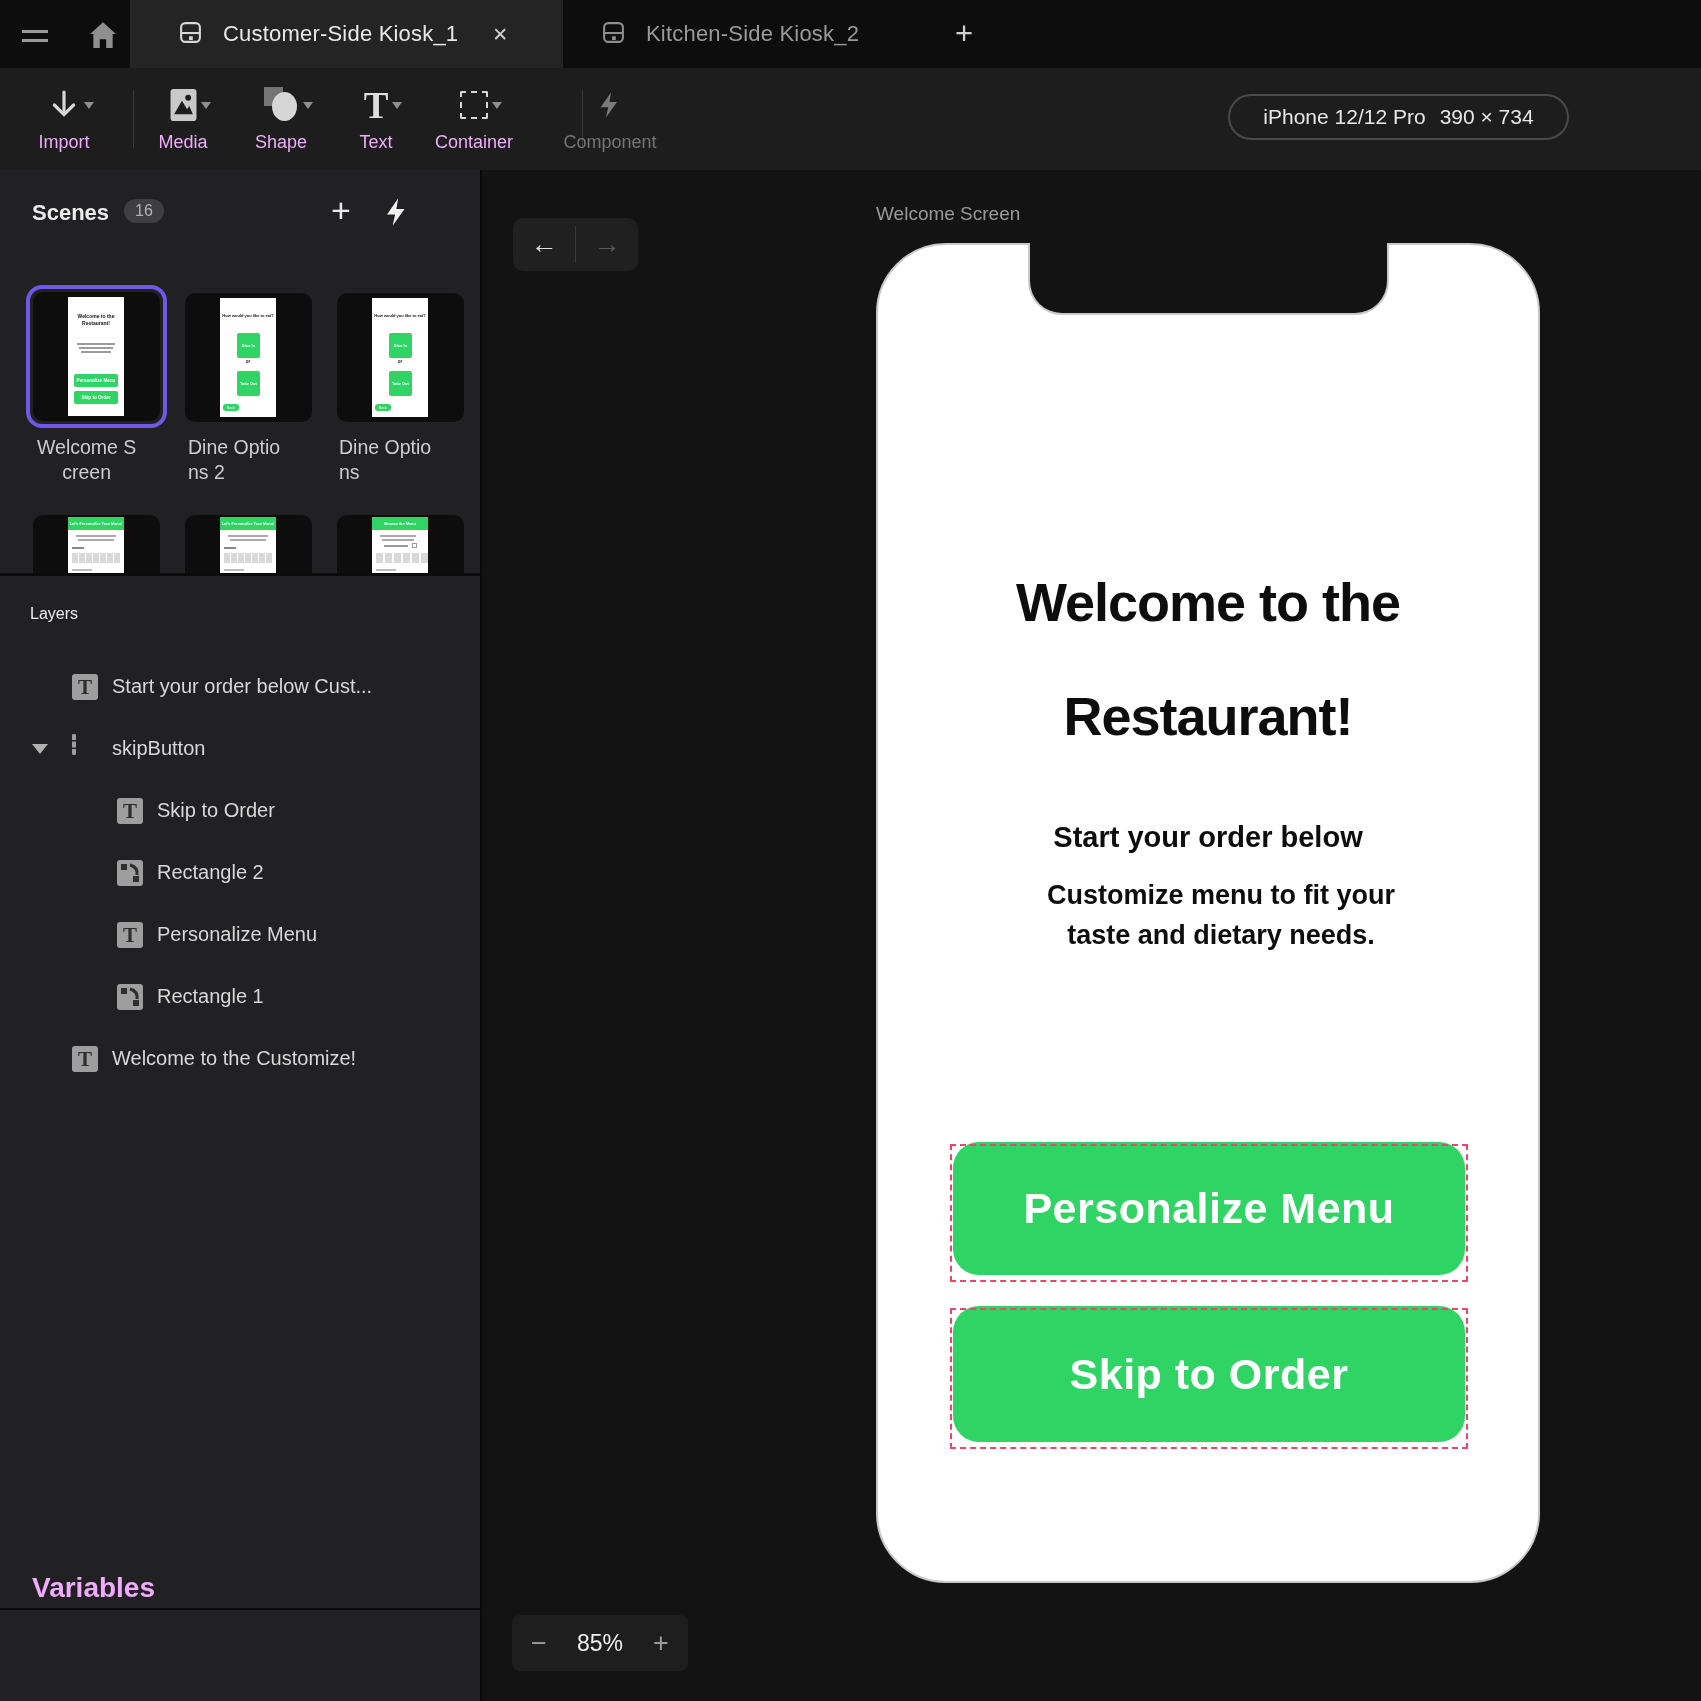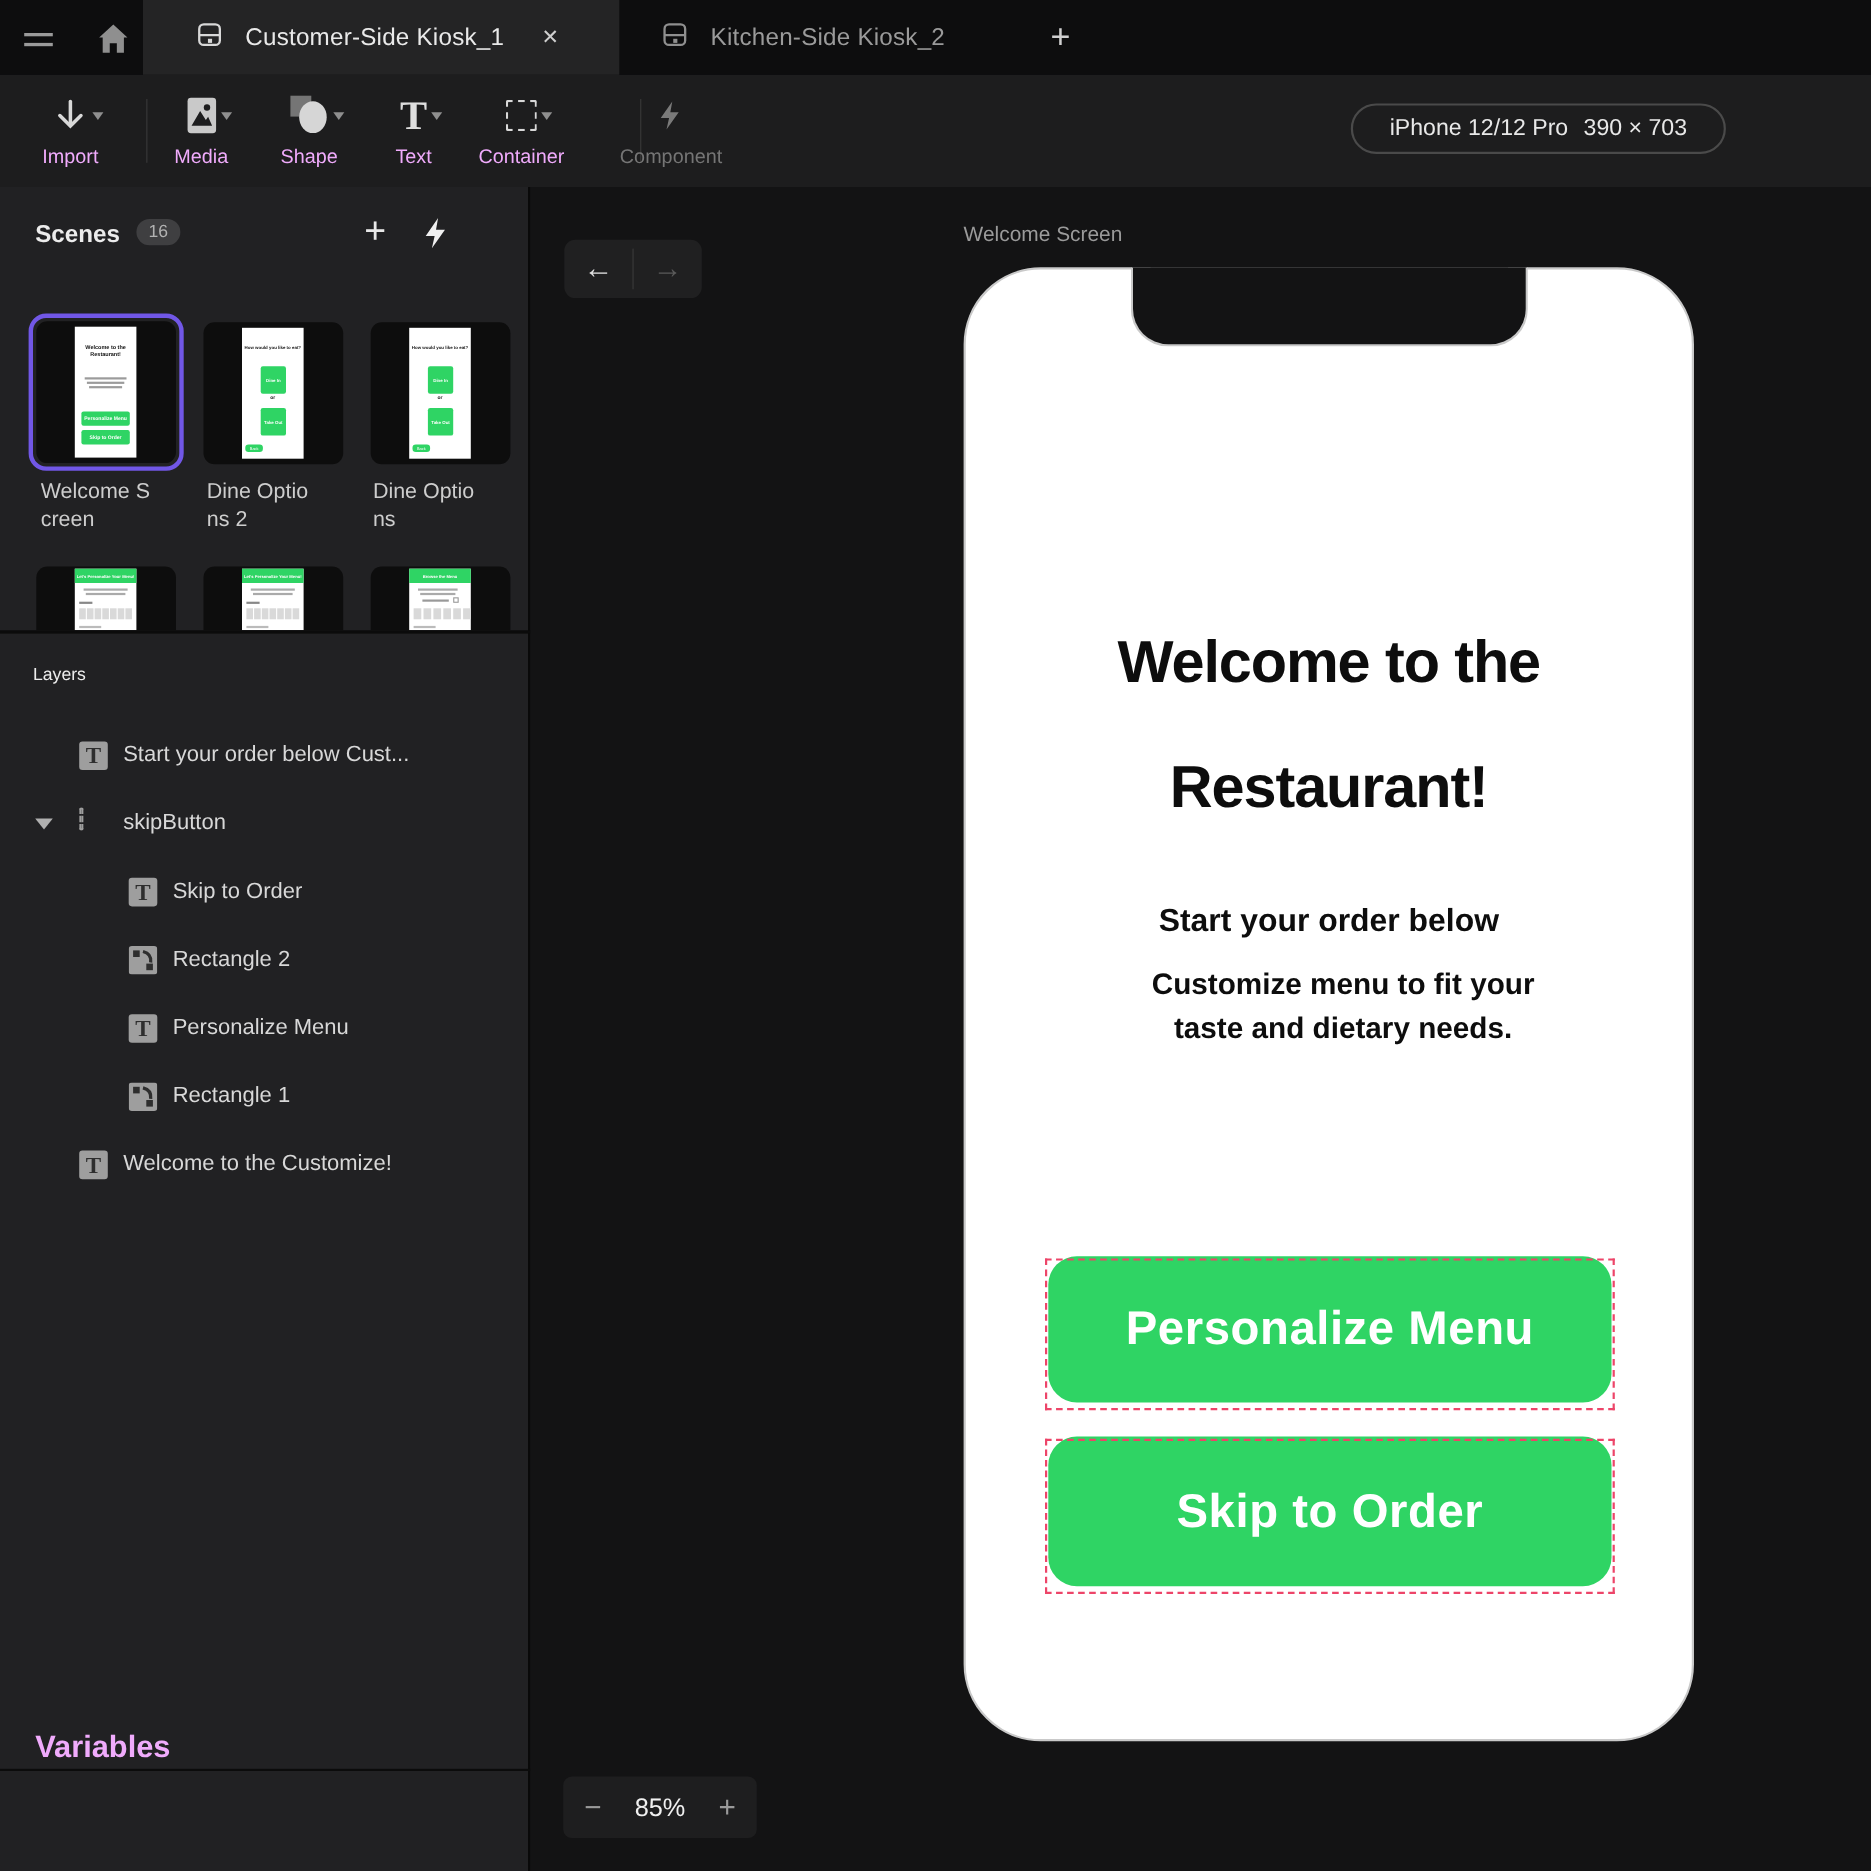--- a/index.html
+++ b/index.html
@@ -229,21 +229,21 @@
     <span class="icnbox">
       <svg width="28" height="34" viewBox="0 0 24 24">
           <polygon points="13,1 4,14 10.5,14 8.5,23 18,9.5 11.5,9.5" fill="#7a7a7a"></polygon>
         </svg>
     </span>
     <span class="tlabel">Component</span>
   </div>
 
   <div id="device-pill">
     <span>iPhone 12/12 Pro</span>
-    <span>390 × 703</span>
+    <span>390 × 734</span>
   </div>
 </div>
 
 <div id="sidebar">
   <div id="scenes-title">Scenes</div>
   <div id="scenes-count">16</div>
   <div id="scenes-add">+</div>
   <div id="scenes-trigger">
     <svg width="30" height="32" viewBox="0 0 24 24">
         <polygon points="13,1 4,14 10.5,14 8.5,23 18,9.5 11.5,9.5" fill="#f0f0f0"></polygon>
@@ -277,21 +277,21 @@
   <div class="thumbcard" style="left:337px;top:123px;width:127px;height:129px;">
     <div class="miniscreen" style="left:35px;top:5px;width:56px;height:119px;">
       <div class="mini-q">How would you like to eat?</div>
       <div class="mini-sq" style="top:35px;">Dine In</div>
       <div class="mini-or">or</div>
       <div class="mini-sq" style="top:73px;">Take Out</div>
       <div class="mini-back">Back</div>
     </div>
   </div>
 
-  <div class="scene-name" style="left:37px;">
+  <div class="scene-name" style="left:37px;text-align:center;">
     <span>Welcome S</span><br><span>creen</span>
   </div>
   <div class="scene-name" style="left:188px;">
     <span>Dine Optio</span><br><span>ns 2</span>
   </div>
   <div class="scene-name" style="left:339px;">
     <span>Dine Optio</span><br><span>ns</span>
   </div>
 
   <div class="thumbcard" style="left:33px;top:345px;width:127px;height:58px;border-radius:10px 10px 0 0;">

